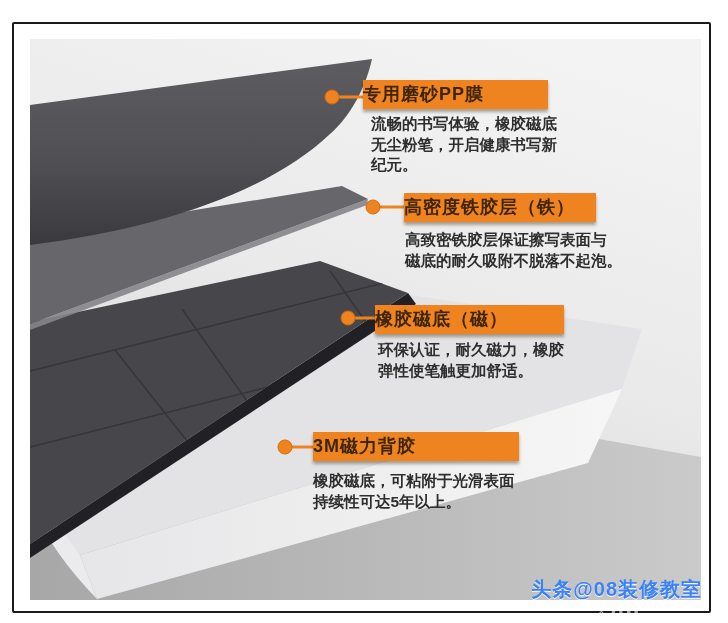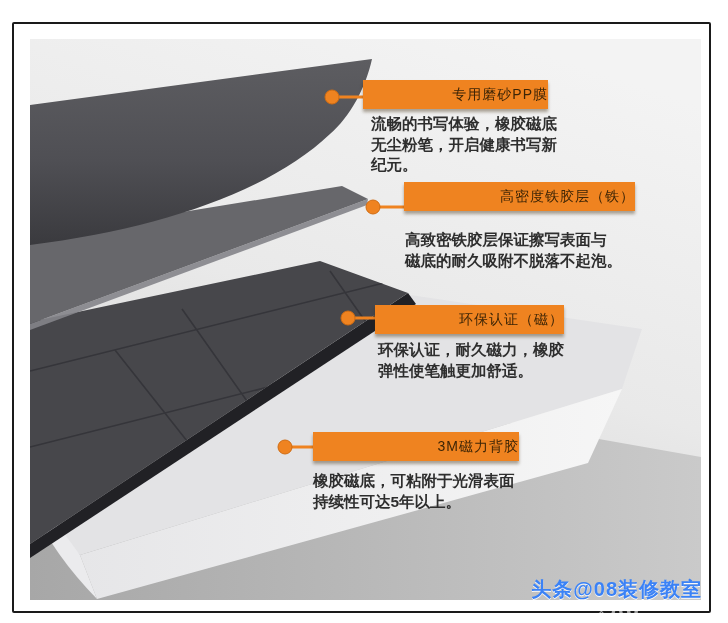--- a/index.html
+++ b/index.html
@@ -7,22 +7,22 @@
     width:728px;height:623px;position:relative;background:#ffffff;
     font-family:"Liberation Sans","DejaVu Sans",sans-serif;
     overflow:hidden;
   }
   .frame{
     position:absolute;left:12px;top:22px;width:695px;height:587px;
     border:2px solid #1a1a1a;border-radius:2px;pointer-events:none;
   }
   .art{position:absolute;left:30px;top:39px;width:671px;height:561px;}
   .lbl{
-    position:absolute;height:29px;line-height:29px;text-align:right;
-    background:#ef8320;color:#3d2506;font-size:14px;font-weight:normal;
+    position:absolute;height:29px;line-height:29px;text-align:left;
+    background:#ef8320;color:#3d2506;font-size:18px;font-weight:bold;
     letter-spacing:1px;box-shadow:0 3px 3px rgba(60,40,10,0.4);
   }
   .desc{
     position:absolute;white-space:pre-line;font-size:15.5px;line-height:20.5px;
     font-weight:bold;color:#2e2e2e;width:280px;
   }
   .watermark{
     position:absolute;right:26px;bottom:20px;font-size:20px;font-weight:bold;
     color:#3b82f6;letter-spacing:1px;text-shadow:0 1px 0 rgba(255,255,255,0.9);
   }
@@ -89,25 +89,25 @@
     <line x1="255" y1="408" x2="285" y2="408" stroke="#ef8320" stroke-width="3"></line>
     <circle cx="255" cy="408" r="7" fill="#ef8320" stroke="#d06c12" stroke-width="1"></circle>
   </svg>
 </div>
 
 <div class="lbl" style="left:363px;top:80px;width:185px">专用磨砂PP膜</div>
 <div class="desc" style="left:371px;top:114px">流畅的书写体验，橡胶磁底
 无尘粉笔，开启健康书写新
 纪元。</div>
 
-<div class="lbl" style="left:404px;top:182px;width:231px">高密度铁胶层（铁）</div>
+<div class="lbl" style="left:404px;top:193px;width:192px">高密度铁胶层（铁）</div>
 <div class="desc" style="left:405px;top:230px">高致密铁胶层保证擦写表面与
 磁底的耐久吸附不脱落不起泡。</div>
 
-<div class="lbl" style="left:375px;top:305px;width:189px">环保认证（磁）</div>
+<div class="lbl" style="left:375px;top:305px;width:189px">橡胶磁底（磁）</div>
 <div class="desc" style="left:378px;top:340px">环保认证，耐久磁力，橡胶
 弹性使笔触更加舒适。</div>
 
 <div class="lbl" style="left:313px;top:432px;width:206px">3M磁力背胶</div>
 <div class="desc" style="left:313px;top:471px">橡胶磁底，可粘附于光滑表面
 持续性可达5年以上。</div>
 
 <div class="ghost-logo">⌂08</div>
 <div class="watermark">头条@08装修教室</div>
 

